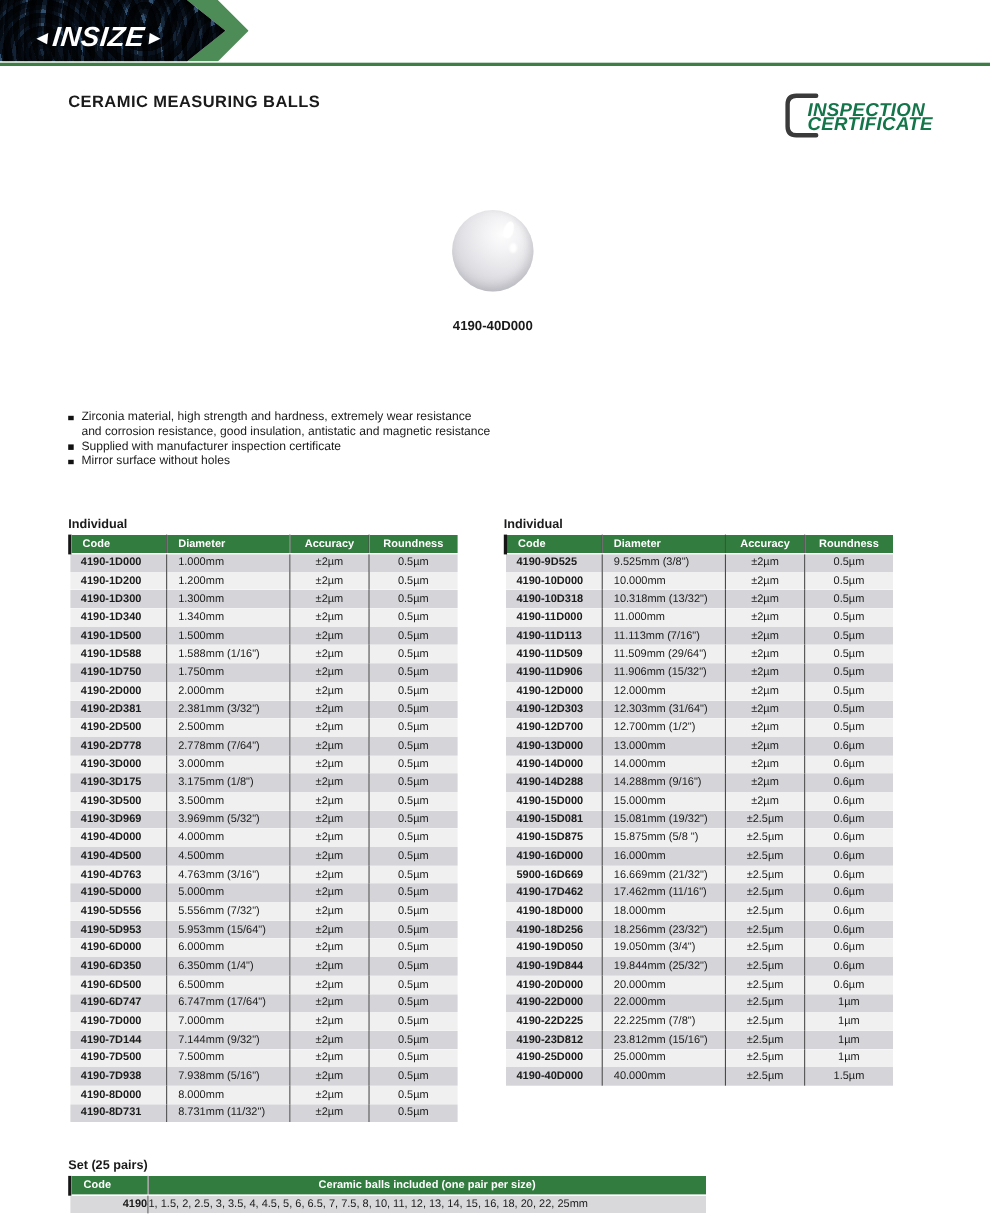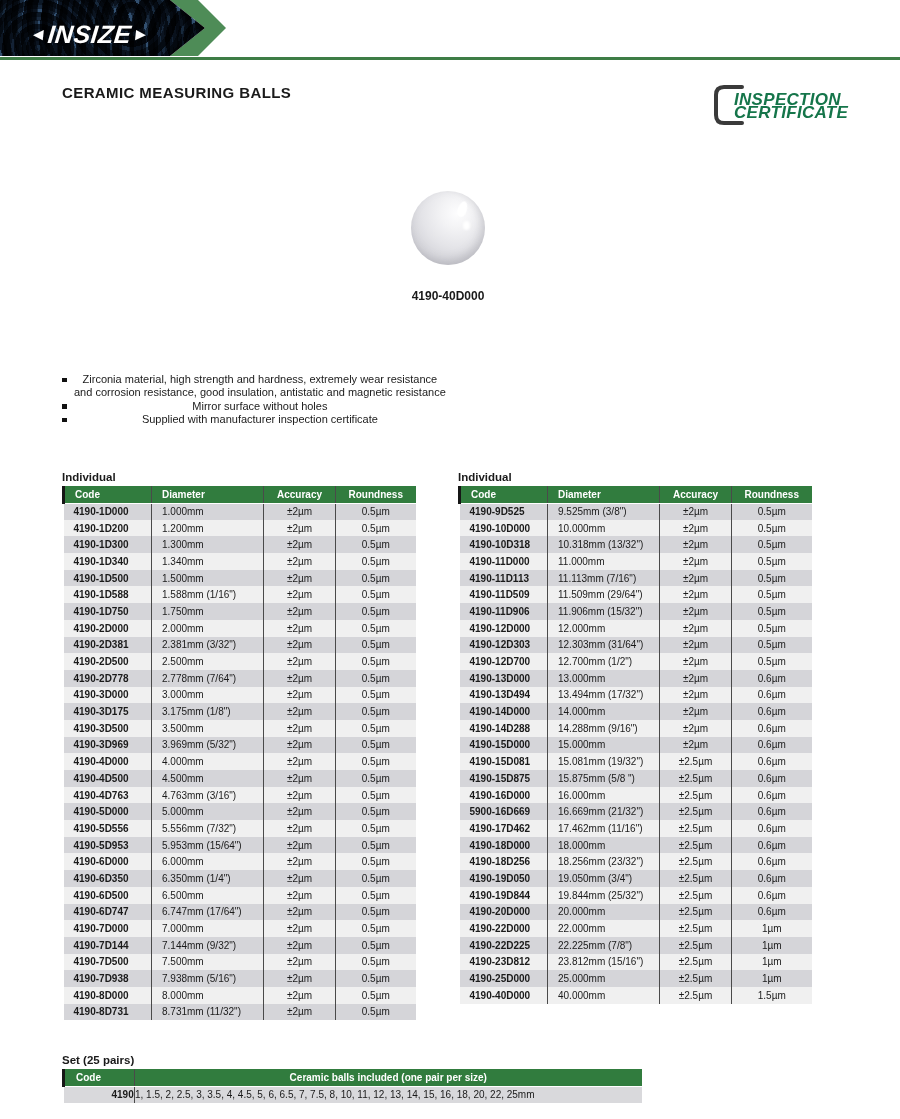--- a/index.html
+++ b/index.html
@@ -49,21 +49,21 @@
     transform:rotate(18deg); filter:blur(.6px);
   }
   .ball::before {
     content:""; position:absolute; left:70%; top:40%; width:7px; height:9px;
     background:rgba(255,255,255,.95); border-radius:50%; filter:blur(.8px);
   }
   .ball-caption { position:absolute; left:383px; top:289px; width:130px; text-align:center; font-size:12px; font-weight:bold; }
 
   
   .features { position:absolute; left:62px; top:373px; list-style:none; font-size:11px; line-height:13.4px; }
-  .features li { position:relative; padding-left:12px; white-space:pre-line;text-align:center; }
+  .features li { position:relative; padding-left:12px; white-space:pre-line; }
   .features li::before { content:""; position:absolute; left:0; top:4.5px; width:4.5px; height:4.5px; background:#111; }
 
   
   .tbl-block { position:absolute; }
   .tbl-label { font-size:11.5px; font-weight:bold; margin-bottom:3px; }
   table { border-collapse:collapse; table-layout:fixed; font-size:10px; }
   th { background:#317C3E; color:#fff; font-weight:bold; height:17px; border-bottom:1px solid #fff; }
   td { height:16.7px; }
   th + th, td + td { border-left:1px solid #4a4a4a; }
   thead th:first-child { border-left:3px solid #161616; }
@@ -111,22 +111,22 @@
     <div>CERTIFICATE</div>
   </div>
 </div>
 
 <div class="ball"></div>
 <div class="ball-caption">4190-40D000</div>
 
 <ul class="features">
   <li>Zirconia material, high strength and hardness, extremely wear resistance
 and corrosion resistance, good insulation, antistatic and magnetic resistance</li>
+  <li>Supplied with manufacturer inspection certificate</li>
   <li>Mirror surface without holes</li>
-  <li>Supplied with manufacturer inspection certificate</li>
 </ul>
 
 <div class="tbl-block pos-tbl-left">
   <div class="tbl-label">Individual</div>
   <table class="ind-table">
     <colgroup>
         <col style="width:88px">
         <col style="width:112px">
         <col style="width:72px">
         <col style="width:80px">
@@ -408,26 +408,20 @@
           <td class="c2">±2µm</td>
           <td class="c3">0.5µm</td>
         </tr>
         <tr>
           <td class="c0">4190-13D000</td>
           <td class="c1">13.000mm</td>
           <td class="c2">±2µm</td>
           <td class="c3">0.6µm</td>
         </tr>
         <tr>
-          <td class="c0">4190-13D494</td>
-          <td class="c1">13.494mm (17/32")</td>
-          <td class="c2">±2µm</td>
-          <td class="c3">0.6µm</td>
-        </tr>
-        <tr>
           <td class="c0">4190-14D000</td>
           <td class="c1">14.000mm</td>
           <td class="c2">±2µm</td>
           <td class="c3">0.6µm</td>
         </tr>
         <tr>
           <td class="c0">4190-14D288</td>
           <td class="c1">14.288mm (9/16")</td>
           <td class="c2">±2µm</td>
           <td class="c3">0.6µm</td>

